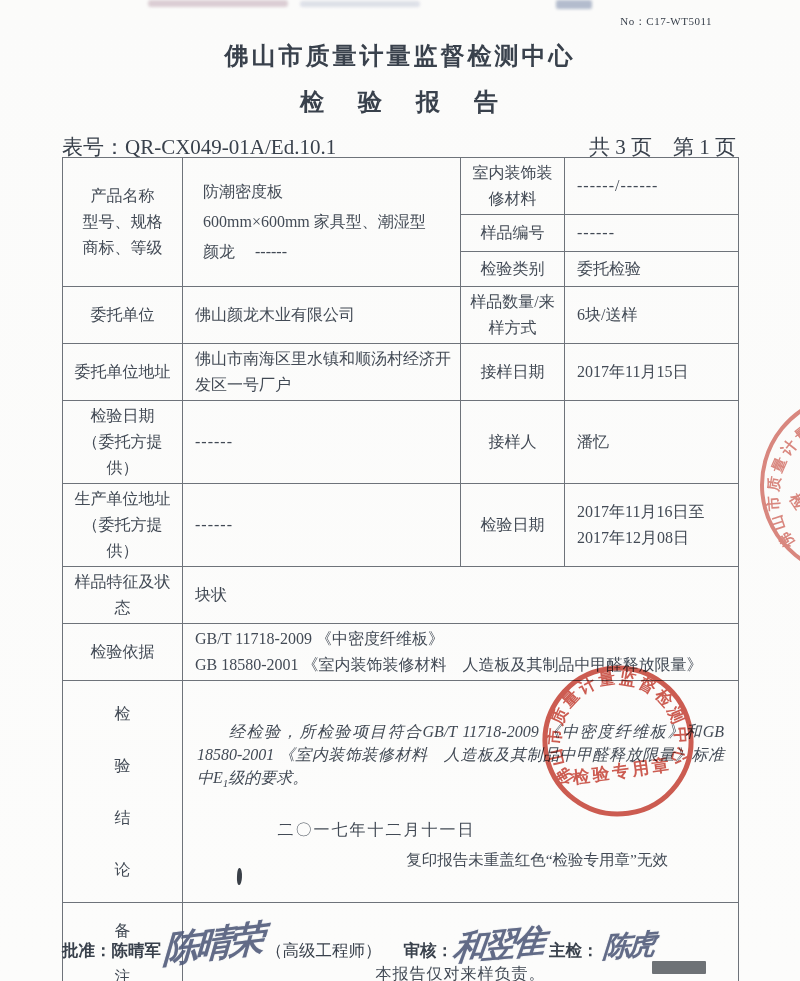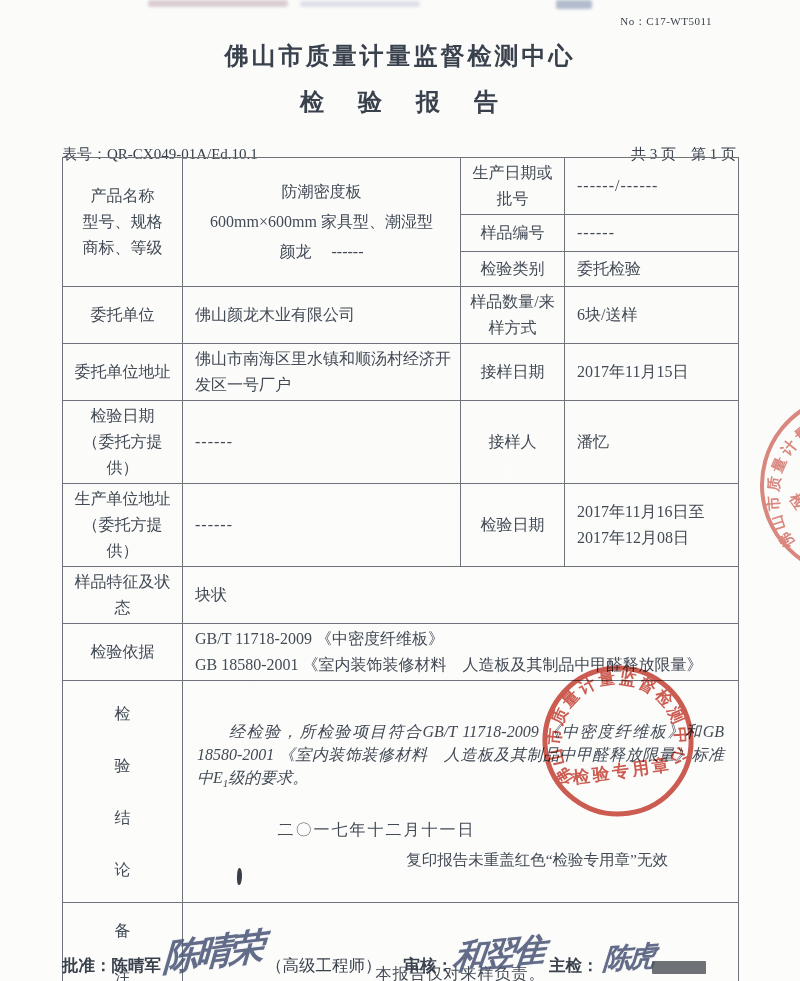--- a/index.html
+++ b/index.html
@@ -28,32 +28,32 @@
 
   
   .report-no { position: absolute; top: 14px; right: 88px;
                font-size: 11px; letter-spacing: .5px; color: #39414c; }
   .org-name  { position: absolute; top: 40px; width: 100%; text-align: center;
                font-size: 24px; font-weight: 600; letter-spacing: 3px; color: #39414c; }
   .doc-title { position: absolute; top: 86px; width: 100%; text-align: center;
                font-size: 24px; font-weight: 600; letter-spacing: 14px; color: #39414c; padding-left: 12px; }
   .form-line { position: absolute; top: 133px; left: 62px; right: 64px;
                display: flex; justify-content: space-between;
-               font-size: 15px; color: #39414c; margin-top: 12px; }
+               font-size: 21px; color: #39414c; }
 
   
   table.report {
     position: absolute; top: 157px; left: 62px;
     width: 676px; border-collapse: collapse; table-layout: fixed;
     font-size: 16px; color: #424a55;
   }
   table.report td { border: 1px solid #6e737a; vertical-align: middle; }
   td.lab   { text-align: center; padding: 2px 4px; line-height: 26px; }
   td.val   { text-align: left; padding: 2px 6px 2px 12px; line-height: 26px; }
-  td.val-c { text-align: center; padding: 2px 20px; line-height: 30px; }
+  td.val-c { text-align: left; padding: 2px 20px; line-height: 30px; }
   .vlabel { display: flex; flex-direction: column; align-items: center;
             justify-content: space-around; }
   .dash { letter-spacing: 1px; }
 
   
   td.concl-cell { vertical-align: top; }
   .concl-para { padding: 12px 14px 0 14px; line-height: 23px; text-indent: 32px;
                 text-align: justify; font-style: italic; }
   .concl-para sub { font-size: 11px; }
   .concl-date { margin-top: 20px; text-align: center; padding-right: 168px;
@@ -70,21 +70,21 @@
   
   .stamp-main { position: absolute; left: 540px; top: 663px; width: 156px; height: 156px;
                 transform: rotate(-8deg); opacity: .82; mix-blend-mode: multiply;
                 pointer-events: none; }
   .stamp-edge { position: absolute; left: 750px; top: 383px; width: 204px; height: 204px;
                 transform: rotate(-6deg); opacity: .6; mix-blend-mode: multiply;
                 pointer-events: none; }
 
   
   .footer { position: absolute; left: 62px; top: 925px; width: 700px; height: 52px;
-            display: flex; align-items: flex-end; font-size: 16.5px; color: #39414c; }
+            display: flex; align-items: center; font-size: 16.5px; color: #39414c; }
   .sig { font-style: italic; font-weight: 700; color: #4d5878;
          letter-spacing: -3px; opacity: .88; white-space: nowrap;
          text-shadow: 0 0 1px rgba(77,88,120,.5); }
   .sig-approve { font-size: 36px; transform: rotate(-7deg) skewX(-10deg);
                  margin: -14px 4px 0 2px; }
   .sig-review  { font-size: 33px; transform: rotate(-5deg) skewX(-12deg);
                  margin: -12px 6px 0 0; }
   .sig-chief   { font-size: 28px; transform: rotate(-4deg) skewX(-8deg);
                  margin: -10px 0 0 4px; }
   .bold { font-weight: 700; }
@@ -120,21 +120,21 @@
       <td class="lab" rowspan="3">
         <div>产品名称</div>
         <div>型号、规格</div>
         <div>商标、等级</div>
       </td>
       <td class="val-c" rowspan="3">
         <div>防潮密度板</div>
         <div>600mm×600mm 家具型、潮湿型</div>
         <div>颜龙　 ------</div>
       </td>
-      <td class="lab">生产日期或批号</td>
+      <td class="lab">室内装饰装修材料</td>
       <td class="val dash">------/------</td>
     </tr>
     <tr style="height:37px">
       <td class="lab">样品编号</td>
       <td class="val dash">------</td>
     </tr>
     <tr style="height:35px">
       <td class="lab">检验类别</td>
       <td class="val">委托检验</td>
     </tr>

